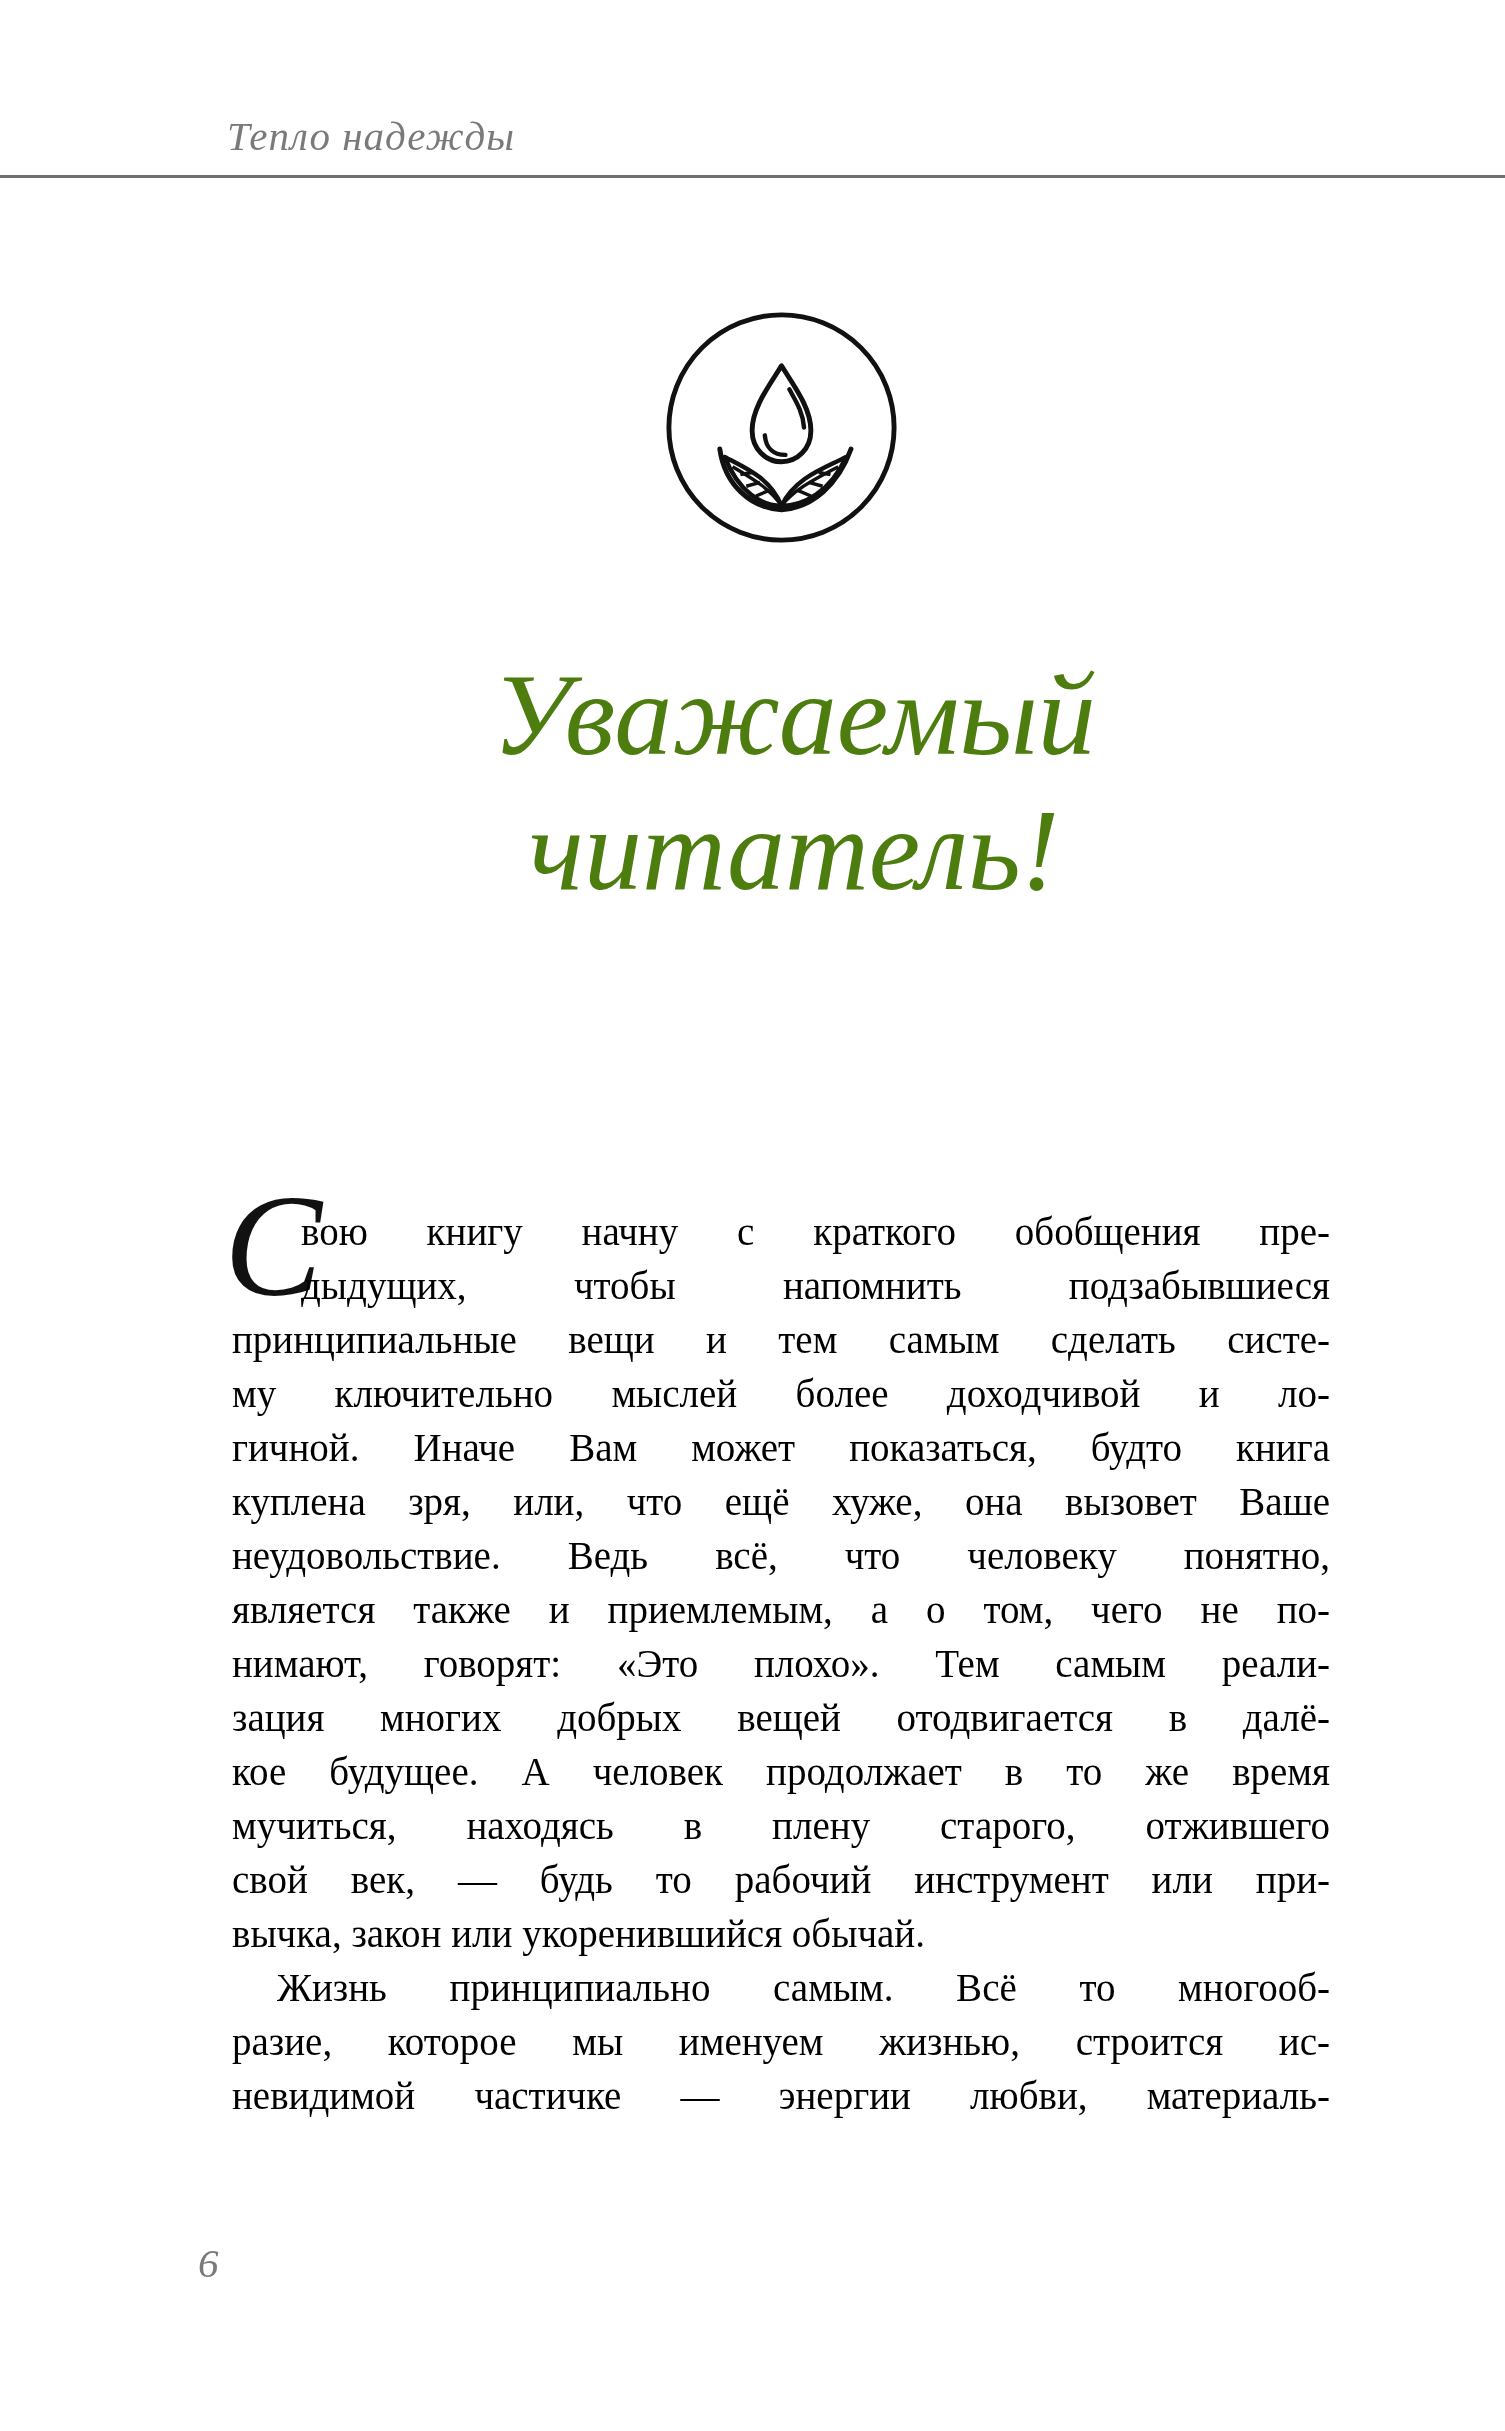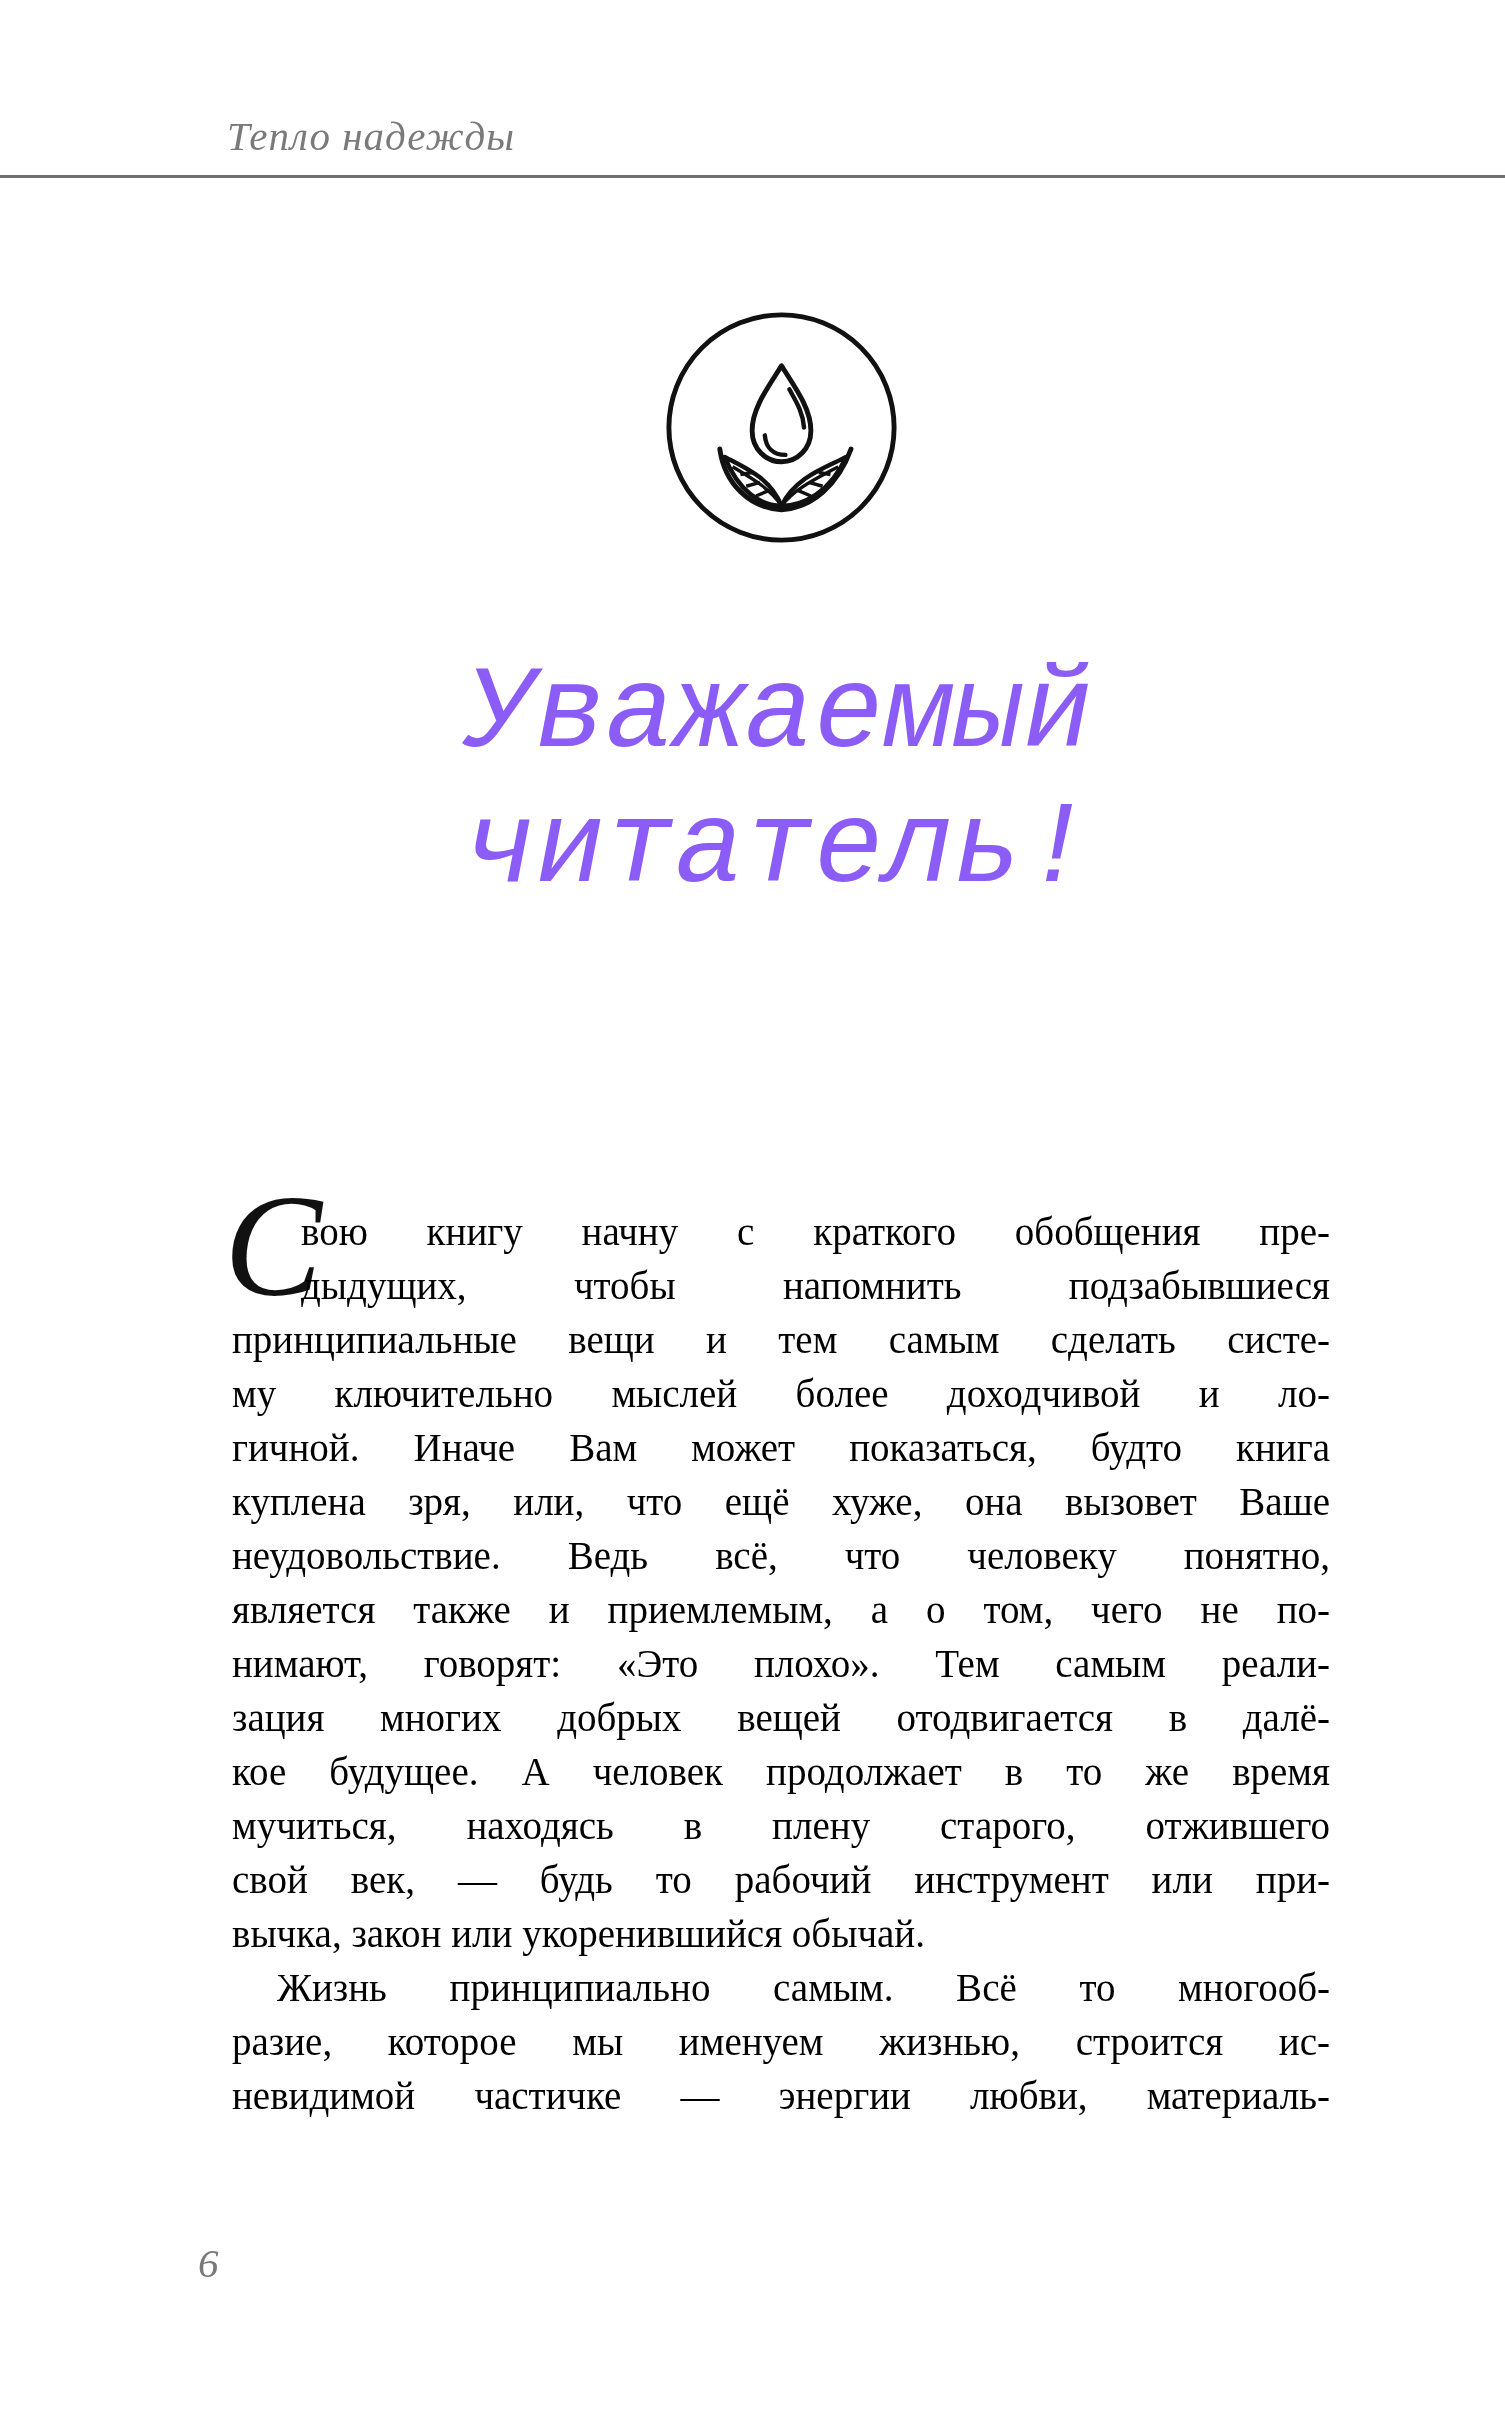--- a/index.html
+++ b/index.html
@@ -38,28 +38,28 @@
   }
   .emblem {
     position: absolute;
     left: 664px;
     top: 310px;
     width: 235px;
     height: 235px;
   }
   .title {
     position: absolute;
-    left: 294px;
+    left: 309px;
     width: 970px;
     text-align: center;
-    font-family: Liberation Mono, monospace;
+    font-family: Liberation Serif, serif;
     font-style: italic;
     font-size: 116px;
     line-height: 137px;
-    color: #8b5cf6;
+    color: #4d7c0f;
     white-space: nowrap;
   }
   .title.l1 { top: 647px; }
   .title.l2 { top: 782px; }
 
   .body-text {
     position: absolute;
     left: 232px;
     top: 1205px;
     width: 1098px;

